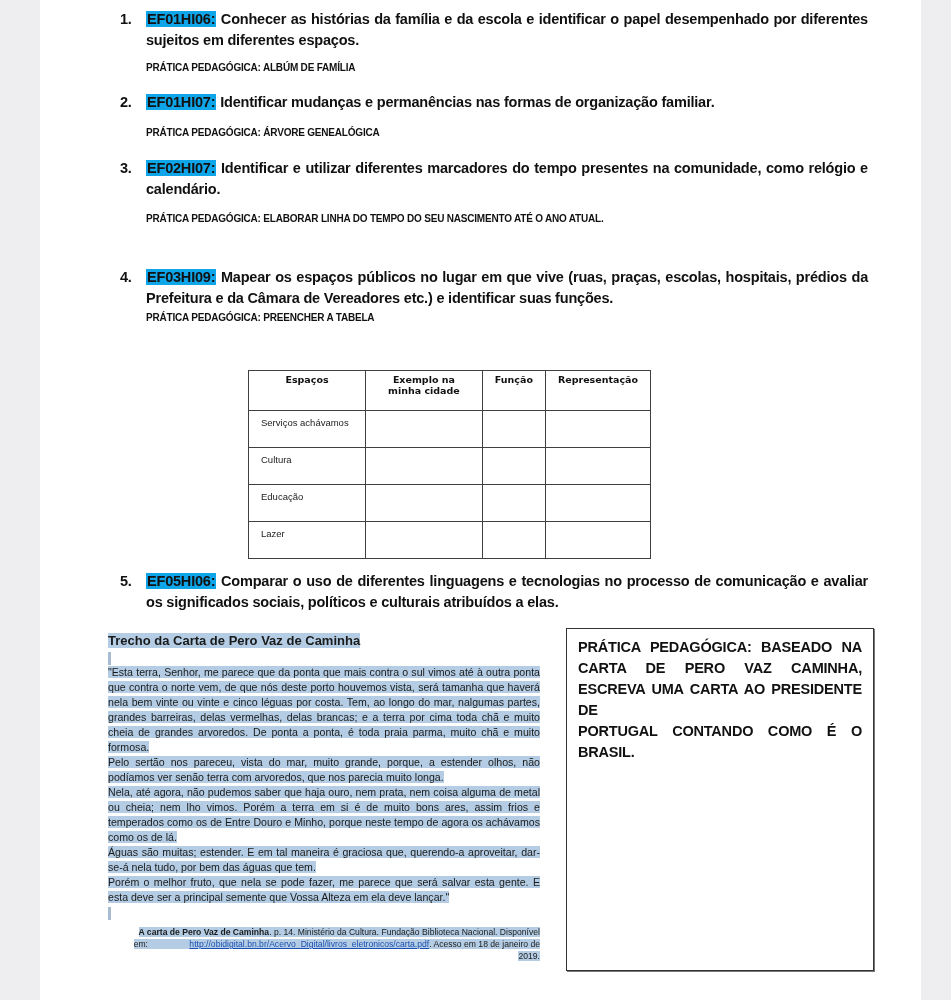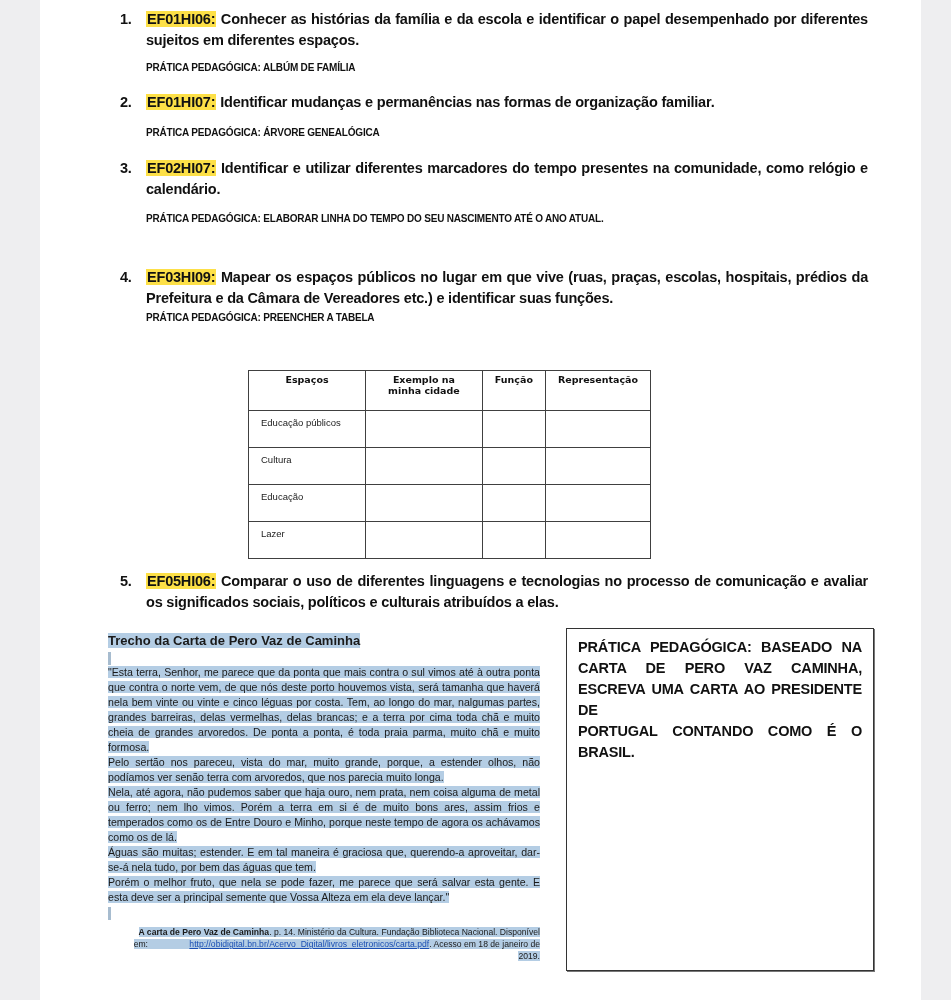--- a/index.html
+++ b/index.html
@@ -14,21 +14,21 @@
     background: #ffffff;
   }
   .item {
     position: absolute; left: 80px; width: 748px;
     font-family: "Liberation Sans", sans-serif;
     font-weight: bold; font-size: 14.5px; line-height: 21px;
     letter-spacing: -0.2px; color: #111;
   }
   .item .num { position: absolute; left: 0; top: 0; width: 26px; }
   .item .body { margin-left: 26px; text-align: justify; }
-  .code { background: #fde047; padding: 0 1px; }
+  .code { background: #0ea5e9; padding: 0 1px; }
   .practice {
     position: absolute; left: 106px;
     font-weight: bold; font-size: 10px; letter-spacing: -0.2px; color: #111;
   }
   table.spaces {
     position: absolute; left: 208px; top: 370px; width: 403px;
     border-collapse: collapse; font-size: 9.5px;
   }
   table.spaces th, table.spaces td {
     border: 1px solid #404040; vertical-align: top; padding: 3px 12px;
@@ -99,21 +99,21 @@
     <thead>
       <tr>
         <th>Espaços</th>
         <th>Exemplo na minha cidade</th>
         <th>Função</th>
         <th>Representação</th>
       </tr>
     </thead>
     <tbody>
       <tr>
-        <td class="c0">Educação públicos</td>
+        <td class="c0">Serviços achávamos</td>
         <td></td>
         <td></td>
         <td></td>
       </tr>
       <tr>
         <td class="c0">Cultura</td>
         <td></td>
         <td></td>
         <td></td>
       </tr>
@@ -135,21 +135,21 @@
   <div class="item" style="top:571px">
     <span class="num">5.</span>
     <div class="body"><span class="code">EF05HI06:</span><span> Comparar o uso de diferentes linguagens e tecnologias no processo de comunicação e avaliar os significados sociais, políticos e culturais atribuídos a elas.</span></div>
   </div>
 
   <div class="excerpt">
     <div class="title"><span class="sel">Trecho da Carta de Pero Vaz de Caminha</span></div>
     <div style="height:15px"><span class="cursor"></span></div>
     <p><span class="sel">"Esta terra, Senhor, me parece que da ponta que mais contra o sul vimos até à outra ponta que contra o norte vem, de que nós deste porto houvemos vista, será tamanha que haverá nela bem vinte ou vinte e cinco léguas por costa. Tem, ao longo do mar, nalgumas partes, grandes barreiras, delas vermelhas, delas brancas; e a terra por cima toda chã e muito cheia de grandes arvoredos. De ponta a ponta, é toda praia parma, muito chã e muito formosa.</span></p>
     <p><span class="sel">Pelo sertão nos pareceu, vista do mar, muito grande, porque, a estender olhos, não podíamos ver senão terra com arvoredos, que nos parecia muito longa.</span></p>
-    <p><span class="sel">Nela, até agora, não pudemos saber que haja ouro, nem prata, nem coisa alguma de metal ou ferro; nem lho vimos. Porém a terra em si é de muito bons ares, assim frios e temperados como os de Entre Douro e Minho, porque neste tempo de agora os achávamos como os de lá.</span></p>
+    <p><span class="sel">Nela, até agora, não pudemos saber que haja ouro, nem prata, nem coisa alguma de metal ou cheia; nem lho vimos. Porém a terra em si é de muito bons ares, assim frios e temperados como os de Entre Douro e Minho, porque neste tempo de agora os achávamos como os de lá.</span></p>
     <p><span class="sel">Águas são muitas; estender. E em tal maneira é graciosa que, querendo-a aproveitar, dar-se-á nela tudo, por bem das águas que tem.</span></p>
     <p><span class="sel">Porém o melhor fruto, que nela se pode fazer, me parece que será salvar esta gente. E esta deve ser a principal semente que Vossa Alteza em ela deve lançar."</span></p>
     <div style="height:15px"><span class="cursor"></span></div>
     <div class="ref"><span class="sel"><b>A carta de Pero Vaz de Caminha</b><span>. p. 14. Ministério da Cultura. Fundação Biblioteca Nacional. Disponível em: </span><a>http://obidigital.bn.br/Acervo_Digital/livros_eletronicos/carta.pdf</a><span>. Acesso em 18 de janeiro de 2019.</span></span></div>
   </div>
 
   <div class="practice-box">
     <div class="txt"><span>PRÁTICA PEDAGÓGICA: BASEADO NA CARTA DE PERO VAZ CAMINHA, ESCREVA UMA CARTA AO PRESIDENTE DE</span> <span class="last">PORTUGAL CONTANDO COMO É O BRASIL.</span></div>
   </div>
 

